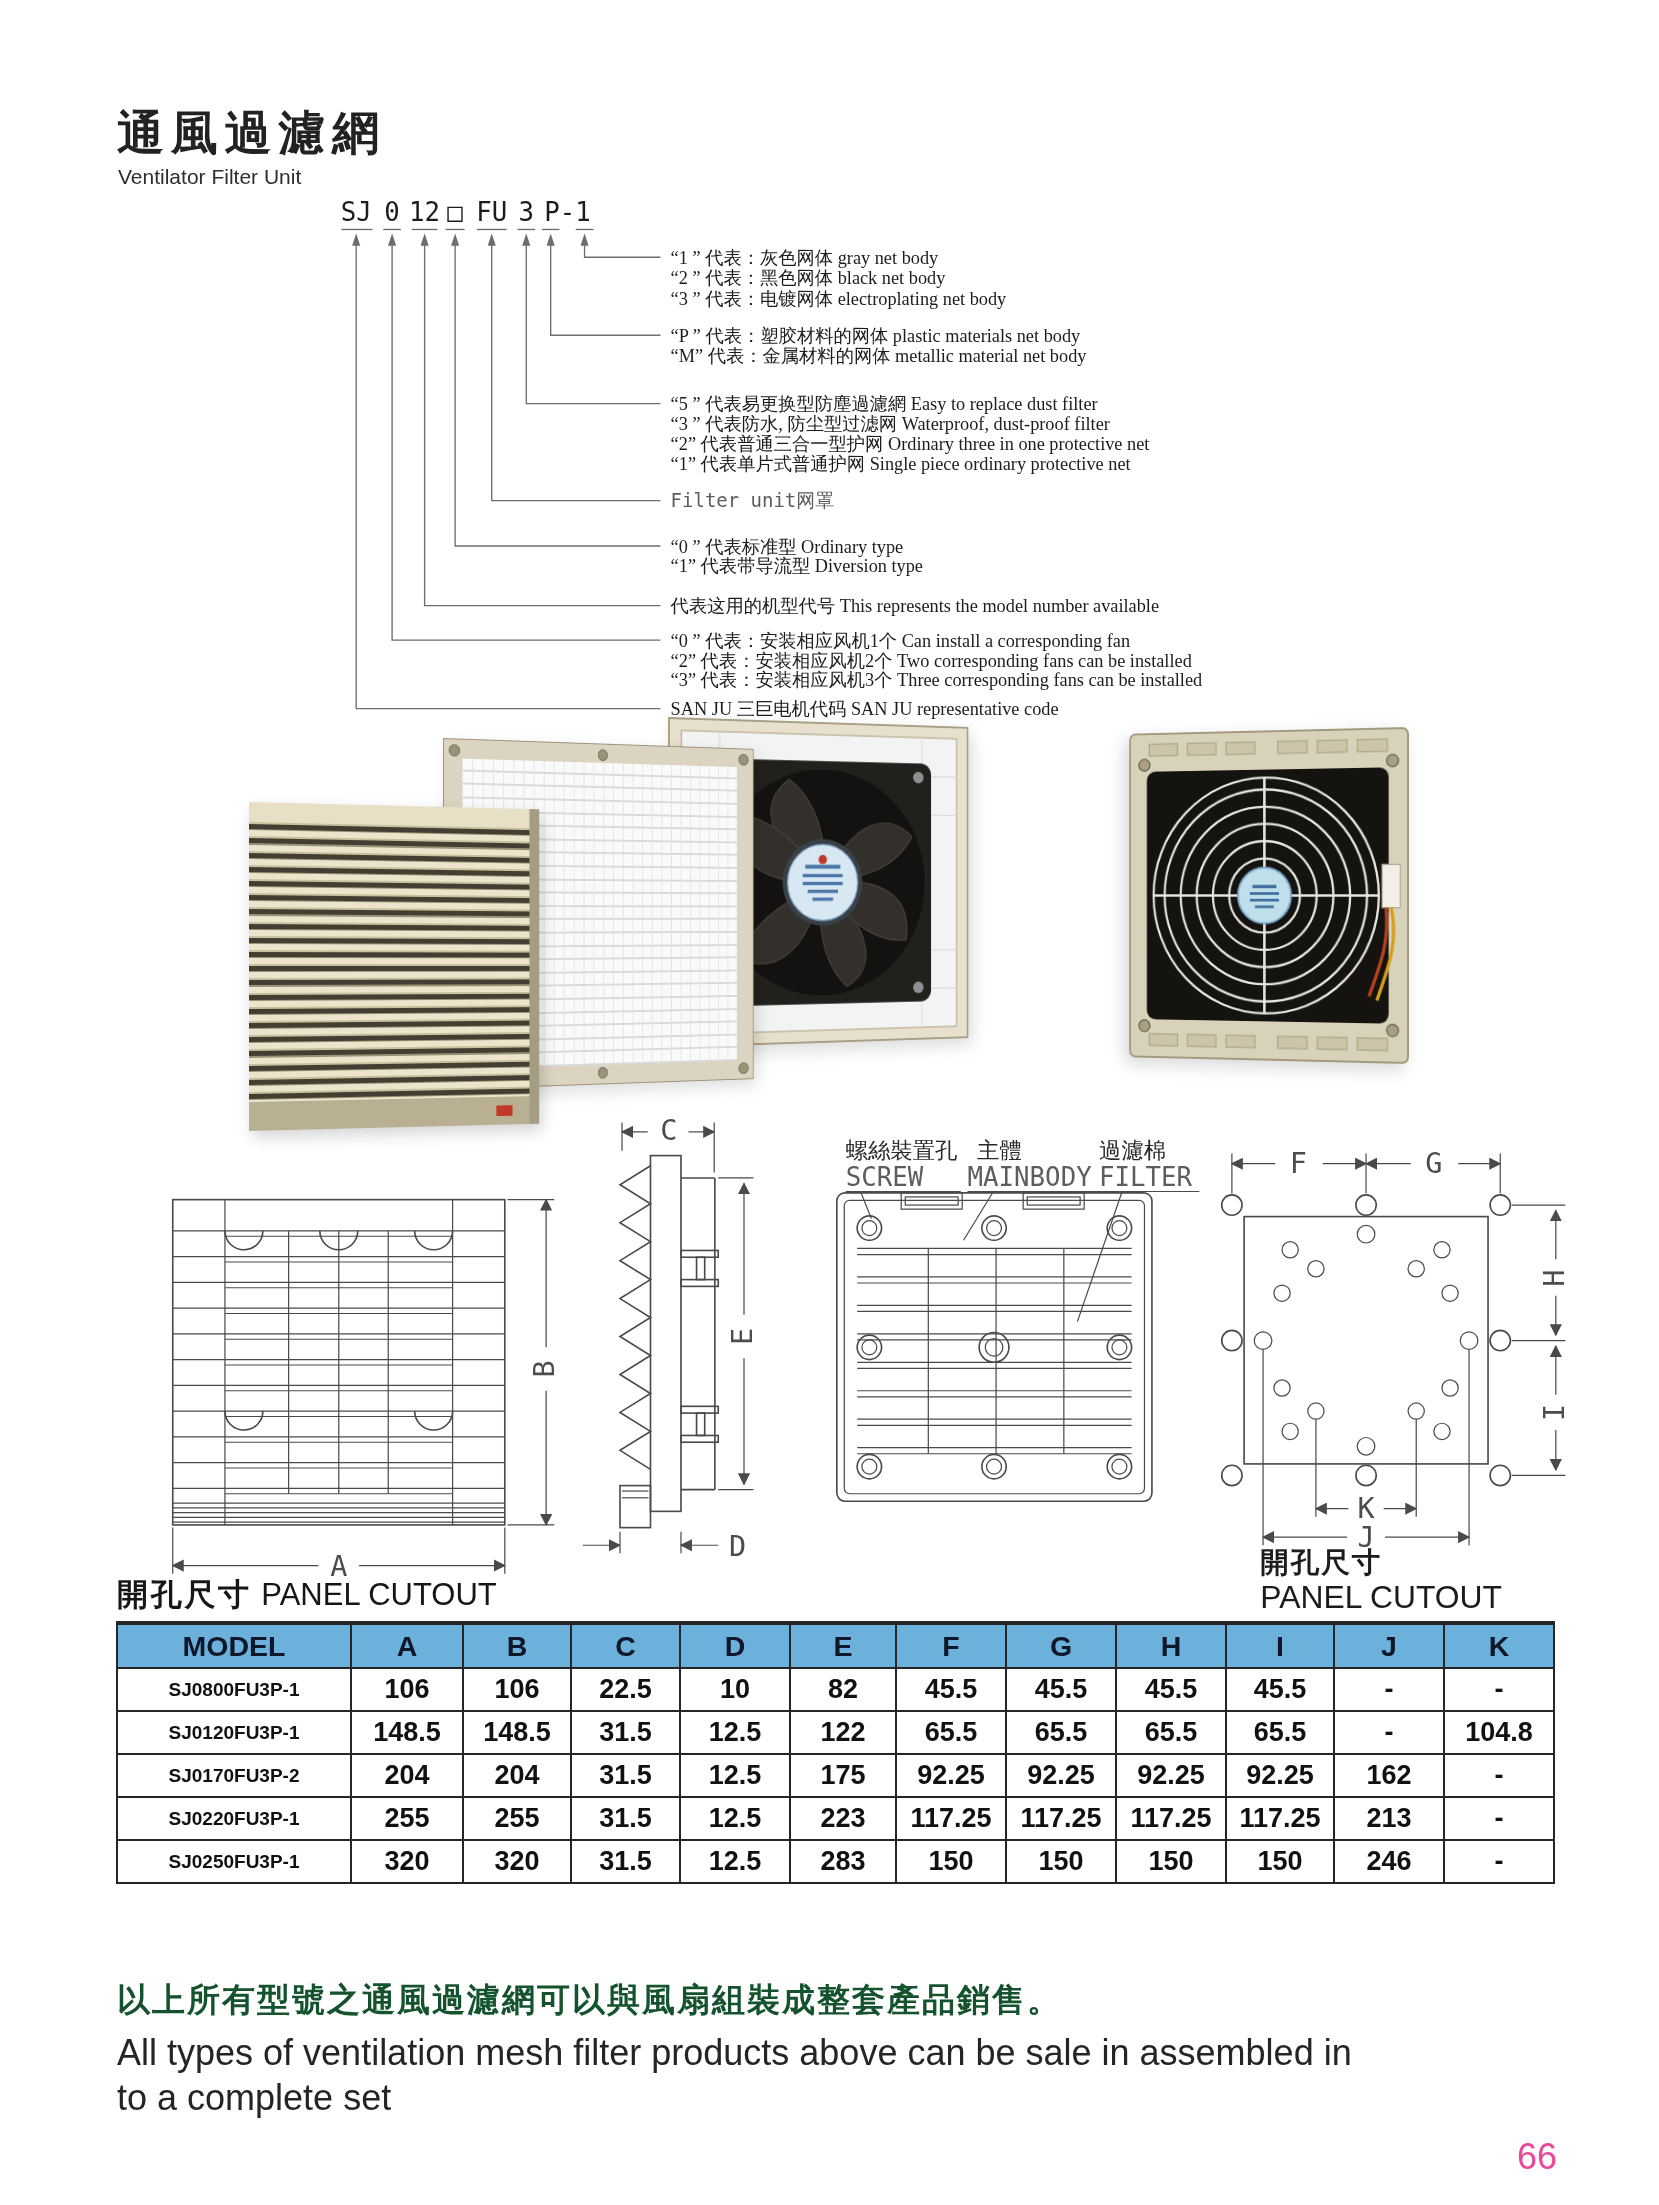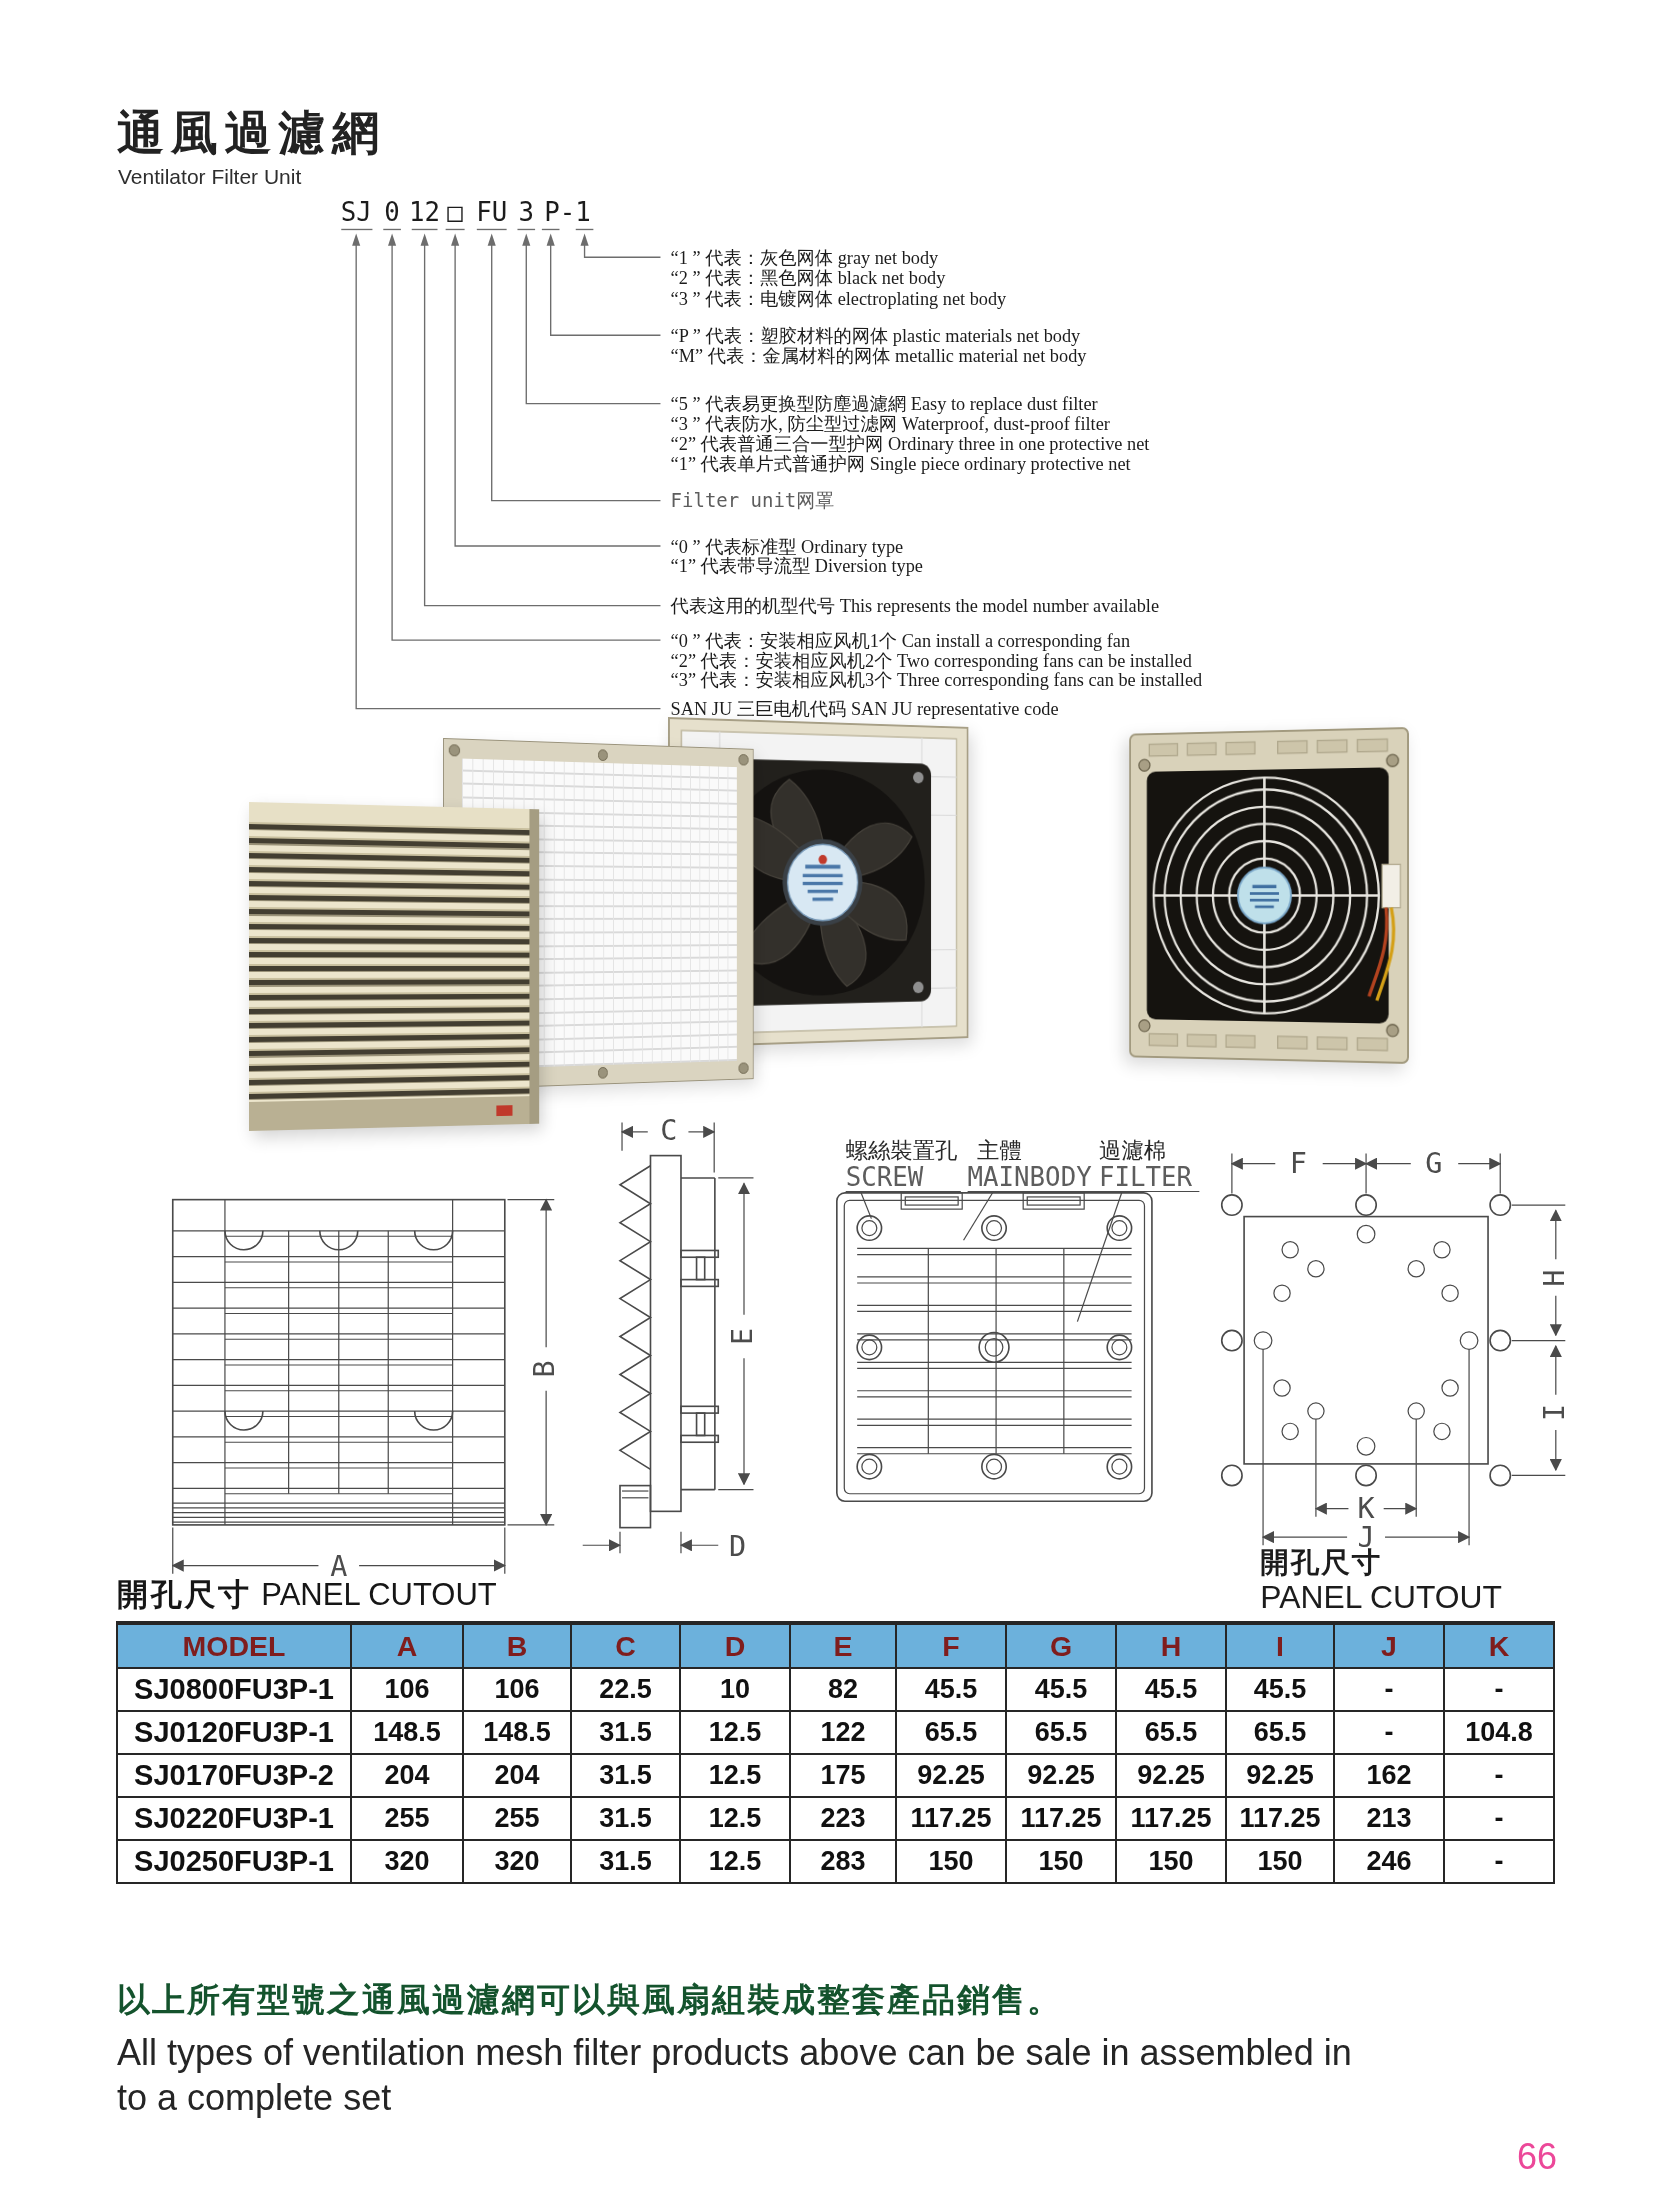--- a/index.html
+++ b/index.html
@@ -47,23 +47,23 @@
     transform:perspective(1627px) rotateY(-13deg);transform-origin:right center;
     background:#d9d2ba;border:2px solid #a29a7f;border-radius:6.8px;box-shadow:-5.4px 6.8px 17.6px rgba(0,0,0,.15);}
   
   #cutout-table-title{left:117px;top:1574px;font-size:31px;color:#161616;}
   #cutout-table-title .zh{font-weight:700;letter-spacing:2.7px;}
   #cutout-table-title .en{font-weight:400;margin-left:9.5px;}
   #panel-table{left:116px;top:1621px;border-collapse:collapse;table-layout:fixed;width:1439px;
     border:2.7px solid #262626;border-top-width:4.7px;}
   #panel-table th,#panel-table td{border:2px solid #262626;text-align:center;vertical-align:middle;
     padding:0;height:41px;overflow:hidden;white-space:nowrap;}
-  #panel-table th{background:#6cb1dc;font-size:28.5px;font-weight:700;color:#7f1d1d;height:42px;}
+  #panel-table th{background:#6cb1dc;font-size:28.5px;font-weight:700;color:#0f172a;height:42px;}
   #panel-table td{font-size:27px;font-weight:700;color:#111;}
-  #panel-table td.model{font-size:29px;letter-spacing:0px;}
+  #panel-table td.model{font-size:19px;letter-spacing:0px;}
   #panel-table col.c-model{width:234px;}
   #panel-table col.c-a{width:112px;} #panel-table col.c-b{width:108px;}
   #panel-table col.c-c{width:109px;} #panel-table col.c-d{width:110px;}
   #panel-table col.c-e{width:106px;} #panel-table col.c-f{width:110px;}
   #panel-table col.c-g{width:110px;} #panel-table col.c-h{width:110px;}
   #panel-table col.c-i{width:108px;} #panel-table col.c-j{width:110px;}
   #panel-table col.c-k{width:110px;}
   
   #footer-zh{left:117px;top:1978px;font-size:33px;font-weight:600;letter-spacing:2px;color:#14532d;}
   #footer-en{left:117px;top:2030px;font-size:36px;font-weight:400;color:#252525;line-height:45px;}

